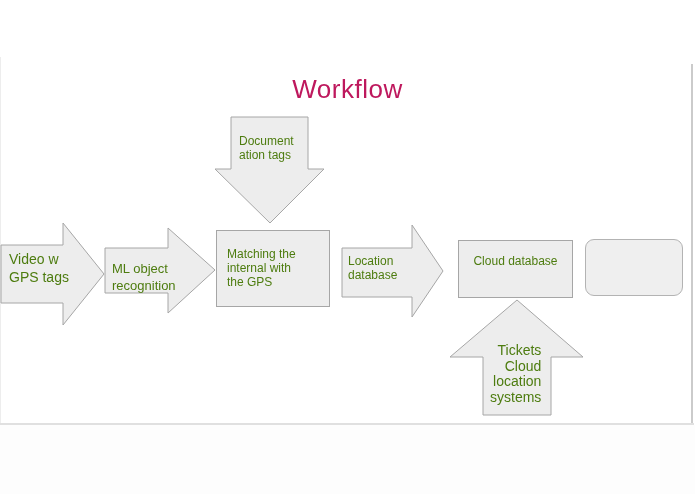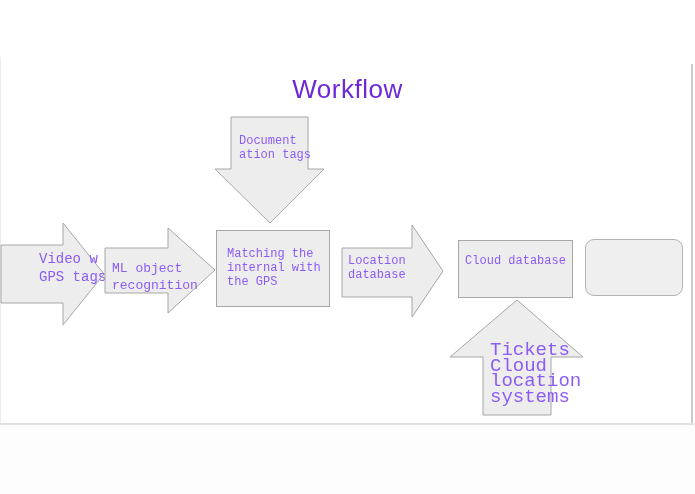--- a/index.html
+++ b/index.html
@@ -10,50 +10,49 @@
     position: relative;
     overflow: hidden;
   }
   #canvas {
     position: absolute; left: 0; top: 0;
     width: 695px; height: 494px;
   }
   .page-title {
     position: absolute; left: 0; top: 74px; width: 695px;
     text-align: center;
-    font-size: 26px; font-weight: 400; color: #6d28d9;
+    font-size: 26px; font-weight: 400; color: #be185d;
     letter-spacing: 0.5px;
   }
   .node { position: absolute; }
   .node svg { display: block; }
   .shape-poly { fill: #ededed; stroke: #a6a6a6; stroke-width: 1; }
   .rect-node {
     position: absolute;
     background: #ededed;
     border: 1px solid #a6a6a6;
     box-sizing: border-box;
   }
   .rounded-node {
     position: absolute;
     background: #efefef;
     border: 1px solid #b3b3b3;
     border-radius: 9px;
     box-sizing: border-box;
   }
   .label {
     position: absolute;
-    color: #8b5cf6;
+    color: #4d7c0f;
     font-size: 12px;
     line-height: 14px;
     white-space: nowrap;
-    font-family: Liberation Mono, monospace;
   }
-  .label-video   { font-size: 14px; line-height: 18px; margin-left: 30px; }
+  .label-video   { font-size: 14px; line-height: 18px; }
   .label-ml      { font-size: 13px; line-height: 17px; }
-  .label-tickets { font-size: 19px; line-height: 15.5px; }
+  .label-tickets { font-size: 14px; line-height: 15.5px; text-align: right; }
   .label-cloud {
     display: flex; align-items: center; justify-content: center;
     text-align: center;
   }
   .edge { position: absolute; }
   .edge-right  { left: 691px; top: 64px;  width: 2px;   height: 360px; background: #cbcbcb; }
   .edge-bottom { left: 0;     top: 423px; width: 694px; height: 2px;   background: #e0e0e0; }
   .edge-left   { left: 0;     top: 57px;  width: 1px;   height: 366px; background: #ededed; }
   .offpage     { left: 0;     top: 425px; width: 695px; height: 69px;  background: #fdfdfd; }
 </style>

